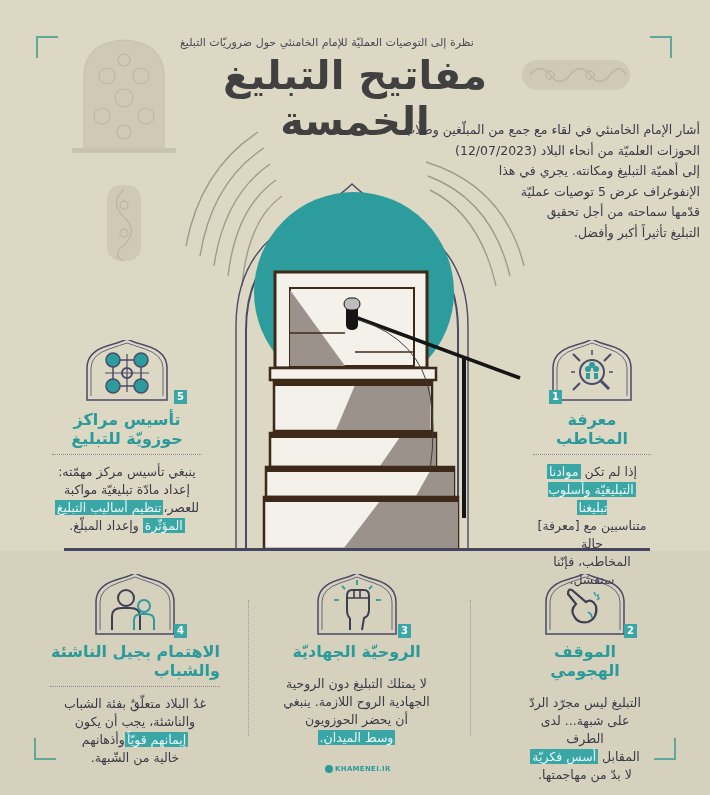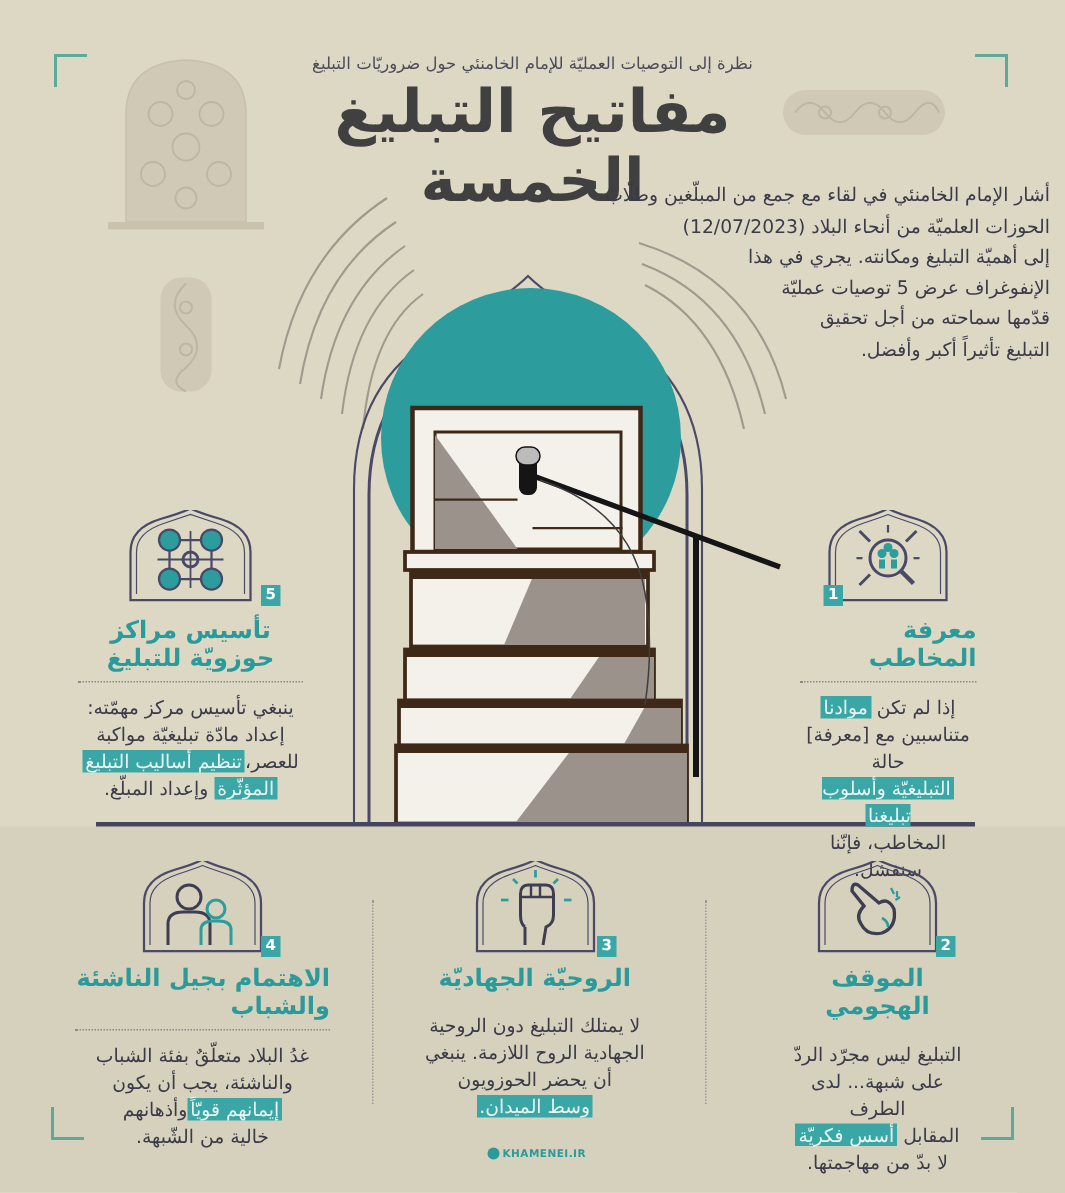--- a/index.html
+++ b/index.html
@@ -13,21 +13,21 @@
   .top-bg { position: absolute; left: 0; top: 0; width: 710px; height: 550px; background: #ddd8c4; }
   .bottom-bg { position: absolute; left: 0; top: 551px; width: 710px; height: 244px; background: #d6d1bd; }
   .floor-line { position: absolute; left: 64px; top: 548px; width: 586px; height: 3px; background: #454560; }
 
   .corner { position: absolute; width: 22px; height: 22px; border-color: #5fa99a; border-style: solid; border-width: 0; }
   .corner.tl { left: 36px; top: 36px; border-top-width: 2px; border-left-width: 2px; }
   .corner.tr { left: 650px; top: 36px; border-top-width: 2px; border-right-width: 2px; }
   .corner.bl { left: 34px; top: 738px; border-bottom-width: 2px; border-left-width: 2px; }
   .corner.br { left: 654px; top: 738px; border-bottom-width: 2px; border-right-width: 2px; }
 
-  .subtitle { position: absolute; left: 180px; top: 36px; width: 350px; text-align: center; font-size: 11px; color: #4a4a58; direction: rtl; }
+  .subtitle { position: absolute; left: 180px; top: 36px; width: 350px; text-align: left; font-size: 11px; color: #4a4a58; direction: rtl; }
   .title { position: absolute; left: 170px; top: 52px; width: 370px; text-align: center; font-size: 40px; font-weight: bold; color: #404040; direction: rtl; letter-spacing: 0px; }
 
   .intro { position: absolute; left: 400px; top: 120px; width: 300px; direction: rtl; text-align: right; font-size: 12.5px; line-height: 20.5px; color: #3a3a48; }
 
   .deco { position: absolute; }
   .scene { position: absolute; left: 0; top: 0; }
 
   .feature { position: absolute; direction: rtl; text-align: center; }
   .feat-title { color: #2a9a9a; font-size: 16px; font-weight: bold; padding-bottom: 6px; border-bottom: 1px dotted #8a8a8a; margin-bottom: 8px; }
   .feat-body { font-size: 12.5px; line-height: 18px; color: #3a3a48; }
@@ -152,25 +152,25 @@
       <circle cx="43" cy="25" r="3" fill="#2c9c9d"></circle>
     <rect x="37" y="33" width="4" height="6" fill="#2c9c9d"></rect>
       <rect x="45" y="33" width="4" height="6" fill="#2c9c9d"></rect>
     <line x1="52" y1="41" x2="60" y2="49" stroke="#4a4a68" stroke-width="3"></line>
     <path d="M24 14 L31 21 M62 14 L55 21 M24 50 L31 43" stroke="#4a4a68" stroke-width="2"></path>
     <line x1="43" y1="10" x2="43" y2="15" stroke="#4a4a68" stroke-width="1.5"></line>
     <line x1="22" y1="32" x2="26" y2="32" stroke="#4a4a68" stroke-width="1.5"></line>
     <line x1="60" y1="32" x2="64" y2="32" stroke="#4a4a68" stroke-width="1.5"></line>
   </svg>
   <div class="num" style="right:auto;left:16px;top:50px;">1</div>
-  <div class="feat-title" style="margin-top:8px;text-align:right;">معرفة المخاطب</div>
+  <div class="feat-title" style="margin-top:8px;">معرفة المخاطب</div>
   <div class="feat-body">
     <div><span>إذا لم تكن</span> <span class="hl">موادنا</span></div>
+    <div><span class="hl">التبليغيّة وأسلوب تبليغنا</span></div>
     <div>متناسبين مع [معرفة] حالة</div>
-    <div><span class="hl">التبليغيّة وأسلوب تبليغنا</span></div>
     <div>المخاطب، فإنّنا سنفشل.</div>
   </div>
 </div>
 
 <div class="feature" style="left:52px;top:340px;width:150px;">
   <svg width="96" height="62" viewBox="0 0 96 62" style="display:block;margin:0 auto;">
     <path d="M8 60 L8 28 Q8 12 28 6 Q42 2 48 -1 Q54 2 68 6 Q88 12 88 28 L88 60 Z" fill="none" stroke="#4a4a68" stroke-width="1.5"></path>
     <path d="M12 56 L12 28 Q12 15 30 9 Q42 5 48 3 Q54 5 66 9 Q84 15 84 28 L84 56" fill="none" stroke="#4a4a68" stroke-width="0.8"></path>
     <line x1="34" y1="20" x2="62" y2="20" stroke="#4a4a68" stroke-width="1.5"></line>
     <line x1="34" y1="46" x2="62" y2="46" stroke="#4a4a68" stroke-width="1.5"></line>

